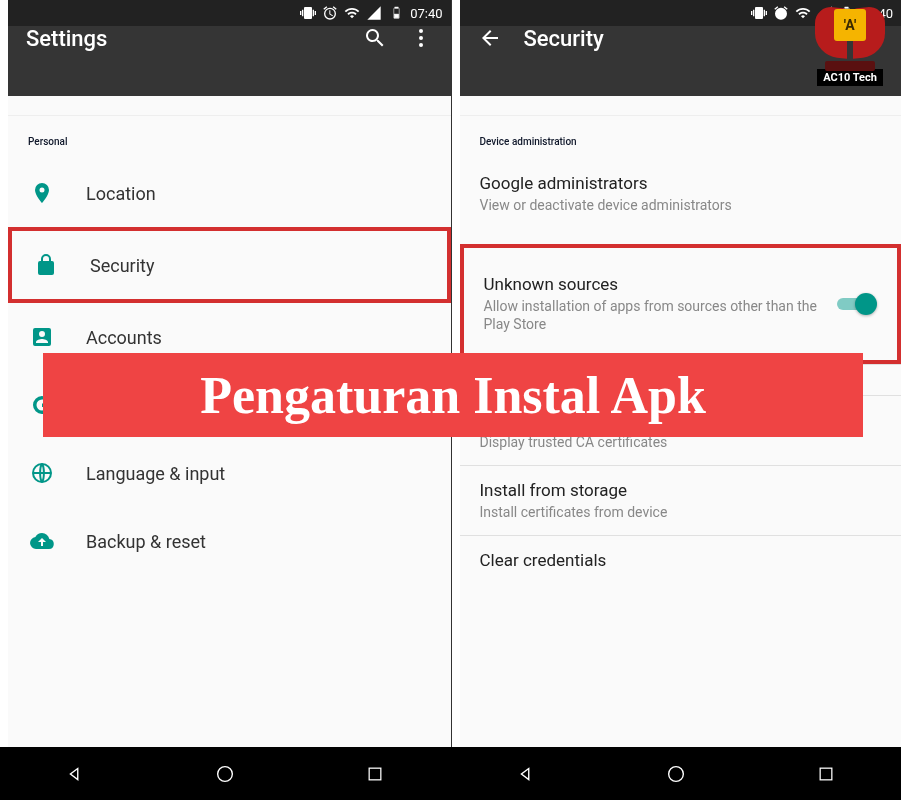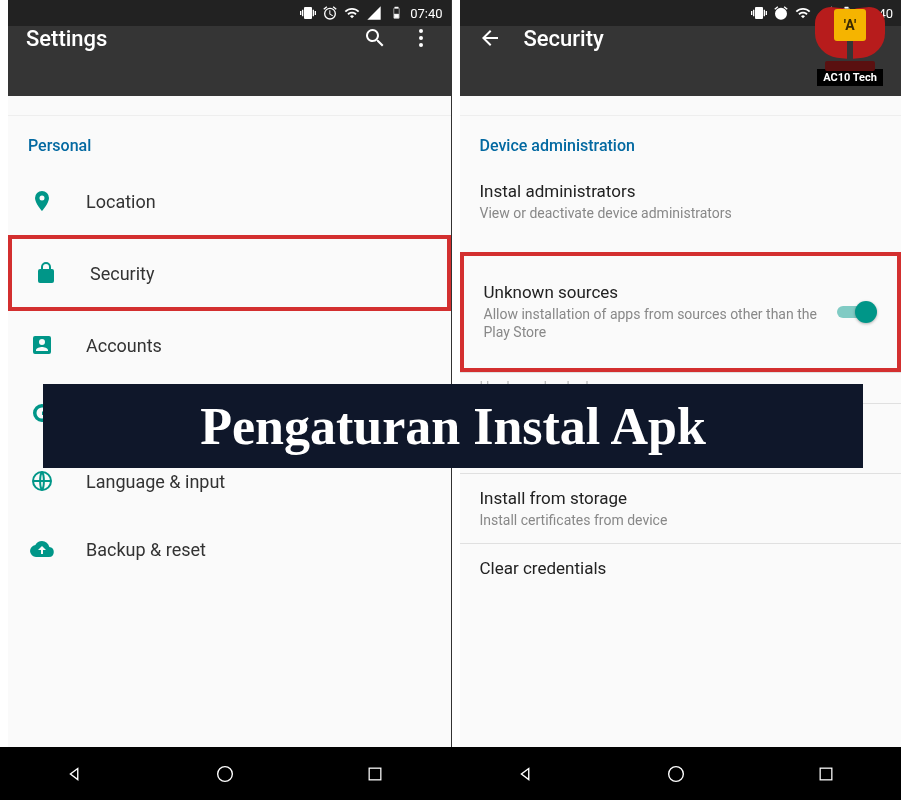--- a/index.html
+++ b/index.html
@@ -10,39 +10,39 @@
 
 .statusbar { height: 26px; background: #222; color: #fff; display: flex; align-items: center; justify-content: flex-end; padding: 0 8px; gap: 6px; font-size: 13px; }
 .statusbar .icon { width: 16px; height: 16px; display: inline-flex; align-items: center; justify-content: center; }
 
 .appbar { height: 70px; background: #353535; color: #fff; display: flex; padding: 0 18px; gap: 22px; }
 .appbar-title { font-size: 22px; font-weight: 500; flex: 1; }
 .appbar .action { width: 24px; height: 24px; display: flex; align-items: center; justify-content: center; }
 
 .content { flex: 1; overflow: hidden; background: #fafafa; position: relative; }
 .spacer { height: 20px; background: #fafafa; border-bottom: 1px solid #eee; }
-.section-header { color: #0369a1; font-size: 16px; font-weight: 500; padding: 20px 20px 12px; }
+.section-header { color: #0f172a; font-size: 10px; font-weight: 500; padding: 20px 20px 12px; }
 .setting-item { display: flex; align-items: center; padding: 20px 20px; gap: 30px; }
 .setting-item .sicon { width: 28px; height: 28px; display: flex; align-items: center; justify-content: center; color: #009688; }
 .setting-item .label { font-size: 18px; color: #333; }
 
 .highlight { border: 4px solid #d32f2f; }
 
 .security-item { padding: 14px 20px; }
 .security-item .title { font-size: 17px; color: #222; margin-bottom: 3px; }
 .security-item .sub { font-size: 14px; color: #888; line-height: 1.3; }
 .toggle-row { display: flex; align-items: center; margin-top: 16px; }
 .toggle-row .textcol { flex: 1; }
 .switch { width: 40px; height: 24px; position: relative; }
 .switch-track { position: absolute; top: 6px; left: 0; width: 34px; height: 12px; background: #80cbc4; border-radius: 6px; }
 .switch-thumb { position: absolute; top: 1px; right: 0; width: 22px; height: 22px; background: #009688; border-radius: 50%; box-shadow: 0 1px 3px rgba(0,0,0,.3); }
 .divider { height: 1px; background: #e0e0e0; margin: 0; }
 .partial { color: #bbb; font-size: 14px; padding: 0 20px; }
 
-.banner { position: absolute; top: 353px; left: 43px; width: 820px; height: 84px; background: #0f172a; color: #fff; display: flex; align-items: center; justify-content: center; font-family: Georgia, 'Times New Roman', serif; font-weight: bold; font-size: 52px; z-index: 10; margin-top: 31px; }
+.banner { position: absolute; top: 353px; left: 43px; width: 820px; height: 84px; background: #ef4444; color: #fff; display: flex; align-items: center; justify-content: center; font-family: Georgia, 'Times New Roman', serif; font-weight: bold; font-size: 52px; z-index: 10; }
 
 .navbar { height: 53px; background: #000; display: flex; width: 100%; }
 .navbar .half { width: 50%; display: flex; align-items: center; justify-content: space-around; }
 .navbar .nbtn { width: 26px; height: 26px; display: flex; align-items: center; justify-content: center; color: #fff; }
 
 .logo { position: absolute; top: 5px; right: 5px; width: 92px; height: 100px; z-index: 20; display: flex; flex-direction: column; align-items: center; }
 .shield { width: 70px; height: 68px; position: relative; }
 .wing { position: absolute; width: 32px; height: 50px; background: #b71c1c; top: 2px; }
 .wing.l { left: 0; border-radius: 18px 4px 0 22px; transform: skewY(6deg); }
 .wing.r { right: 0; border-radius: 4px 18px 22px 0; transform: skewY(-6deg); }
@@ -192,21 +192,21 @@
           <svg viewBox="0 0 24 24" width="24" height="24" fill="#fff">
             <path d="M20 11H7.83l5.59-5.59L12 4l-8 8 8 8 1.41-1.41L7.83 13H20z"></path>
           </svg>
         </span>
       <span class="appbar-title">Security</span>
     </div>
     <div class="content">
       <div class="spacer"></div>
       <div class="section-header">Device administration</div>
       <div class="security-item">
-        <div class="title">Instal administrators</div>
+        <div class="title">Google administrators</div>
         <div class="sub">View or deactivate device administrators</div>
       </div>
       <div class="security-item highlight toggle-row" style="padding:26px 20px;">
         <div class="textcol">
           <div class="title">Unknown sources</div>
           <div class="sub">Allow installation of apps from sources other than the Play Store</div>
         </div>
         <div class="switch">
           <div class="switch-track"></div>
             <div class="switch-thumb"></div>

